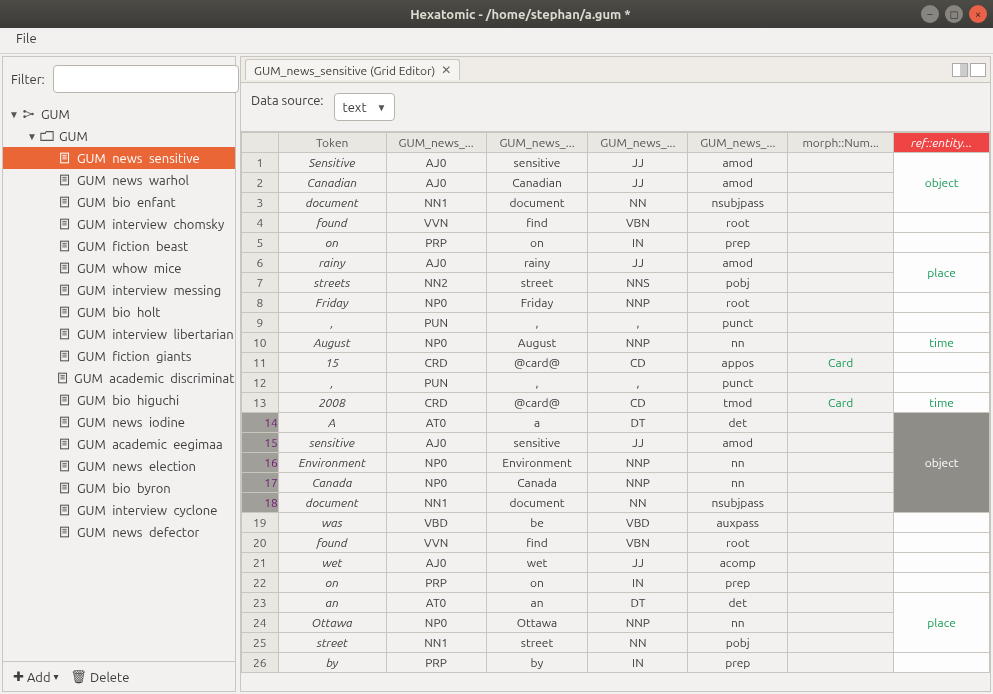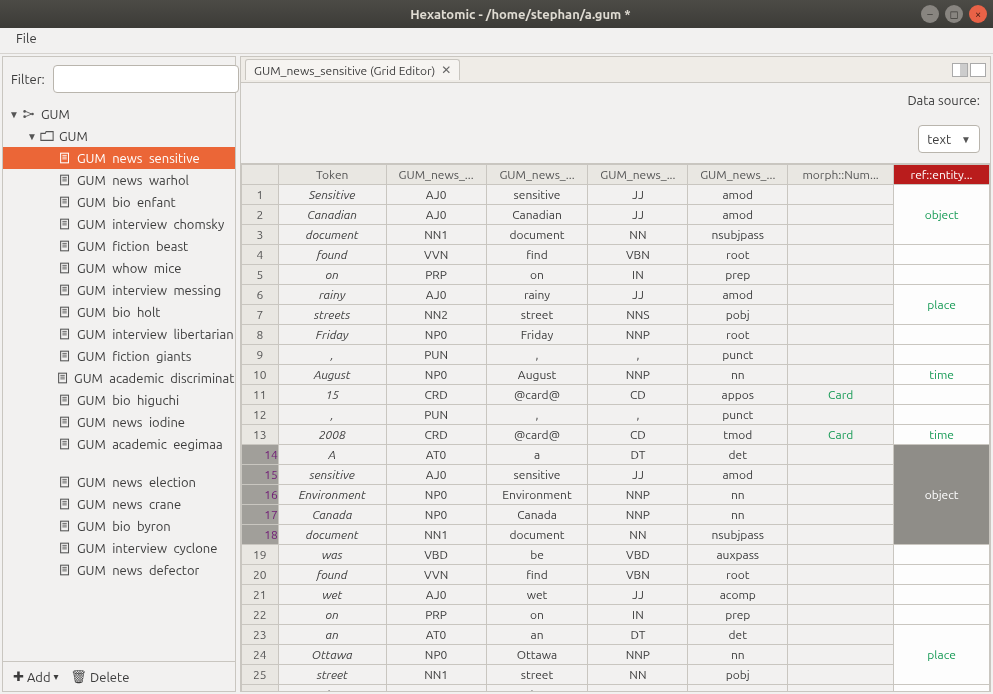--- a/index.html
+++ b/index.html
@@ -37,29 +37,29 @@
 .tree-row.sel { background: #eb6637; color: #fff; }
 .tw { display: inline-block; width: 14px; text-align: center; font-size: 10px; color: #555; }
 .tree-row.sel .tw { color: #fff; }
 .ticon { width: 16px; height: 14px; display: inline-flex; align-items: center; justify-content: center; margin-right: 4px; }
 .ticon svg { width: 14px; height: 12px; }
 .lbl { overflow: hidden; text-overflow: clip; }
 
 .bottom-bar { border-top: 1px solid #c9c6c0; height: 30px; display: flex; align-items: center; padding: 0 6px; gap: 4px; }
 .btn-flat { display: flex; align-items: center; gap: 3px; padding: 2px 4px; }
 
-.ds-row { padding: 10px 10px; display: flex; align-items: flex-end; gap: 18px; flex-direction: column; }
+.ds-row { padding: 10px 10px; display: flex; align-items: flex-start; gap: 10px; }
 .combo { display: inline-flex; align-items: center; border: 1px solid #b9b5ad; border-radius: 4px; background: #fff; height: 28px; padding: 0 8px; gap: 10px; }
 .combo .caret { font-size: 10px; color: #555; }
 
 .grid-wrap { flex: 1; overflow: auto; border-top: 1px solid #c9c6c0; }
 table.grid { border-collapse: collapse; width: 100%; table-layout: fixed; }
 table.grid th, table.grid td { border: 1px solid #c9c6c0; height: 20px; font-size: 12px; text-align: center; overflow: hidden; white-space: nowrap; }
 table.grid th { background: #e9e7e2; font-weight: normal; color: #555; }
-table.grid th.sel { background: #b91c1c; color: #fff; }
+table.grid th.sel { background: #ef4444; color: #fff; font-style: italic; }
 table.grid th.rn { width: 36px; }
 table.grid td.rn { background: #e9e7e2; color: #555; width: 36px; }
 table.grid td.rn.sel { background: #a19f9a; color: #701a75; text-align: right; }
 table.grid td.tok { font-style: italic; }
 table.grid td.morph { color: #169a55; }
 table.grid td.ref { color: #169a55; background: #fdfdfd; }
 table.grid td.ref.selblk { background: #8f8d88; color: #fff; }
 col.c0 { width: 36px; }
 col.c1 { width: 106px; }
 col.c2 { width: 98px; }
@@ -279,43 +279,31 @@
           <span class="ticon">
             <svg viewBox="0 0 16 12">
               <rect x="3" y="0.5" width="9" height="11" fill="none" stroke="#555" stroke-width="1.2"></rect>
               <line x1="5" y1="3" x2="10" y2="3" stroke="#555"></line>
               <line x1="5" y1="5" x2="10" y2="5" stroke="#555"></line>
               <line x1="5" y1="7" x2="10" y2="7" stroke="#555"></line>
             </svg>
           </span>
           <span class="lbl">GUM_academic_eegimaa</span>
         </div>
-        <div class="tree-row" style="padding-left: 40px; margin-top: 16px;">
+        <div class="tree-row" style="padding-left: 40px;">
           <span class="tw"></span>
           <span class="ticon">
             <svg viewBox="0 0 16 12">
               <rect x="3" y="0.5" width="9" height="11" fill="none" stroke="#555" stroke-width="1.2"></rect>
               <line x1="5" y1="3" x2="10" y2="3" stroke="#555"></line>
               <line x1="5" y1="5" x2="10" y2="5" stroke="#555"></line>
               <line x1="5" y1="7" x2="10" y2="7" stroke="#555"></line>
             </svg>
           </span>
           <span class="lbl">GUM_news_election</span>
-        </div>
-        <div class="tree-row" style="padding-left: 40px;">
-          <span class="tw"></span>
-          <span class="ticon">
-            <svg viewBox="0 0 16 12">
-              <rect x="3" y="0.5" width="9" height="11" fill="none" stroke="#555" stroke-width="1.2"></rect>
-              <line x1="5" y1="3" x2="10" y2="3" stroke="#555"></line>
-              <line x1="5" y1="5" x2="10" y2="5" stroke="#555"></line>
-              <line x1="5" y1="7" x2="10" y2="7" stroke="#555"></line>
-            </svg>
-          </span>
-          <span class="lbl">GUM_news_crane</span>
         </div>
         <div class="tree-row" style="padding-left: 40px;">
           <span class="tw"></span>
           <span class="ticon">
             <svg viewBox="0 0 16 12">
               <rect x="3" y="0.5" width="9" height="11" fill="none" stroke="#555" stroke-width="1.2"></rect>
               <line x1="5" y1="3" x2="10" y2="3" stroke="#555"></line>
               <line x1="5" y1="5" x2="10" y2="5" stroke="#555"></line>
               <line x1="5" y1="7" x2="10" y2="7" stroke="#555"></line>
             </svg>

